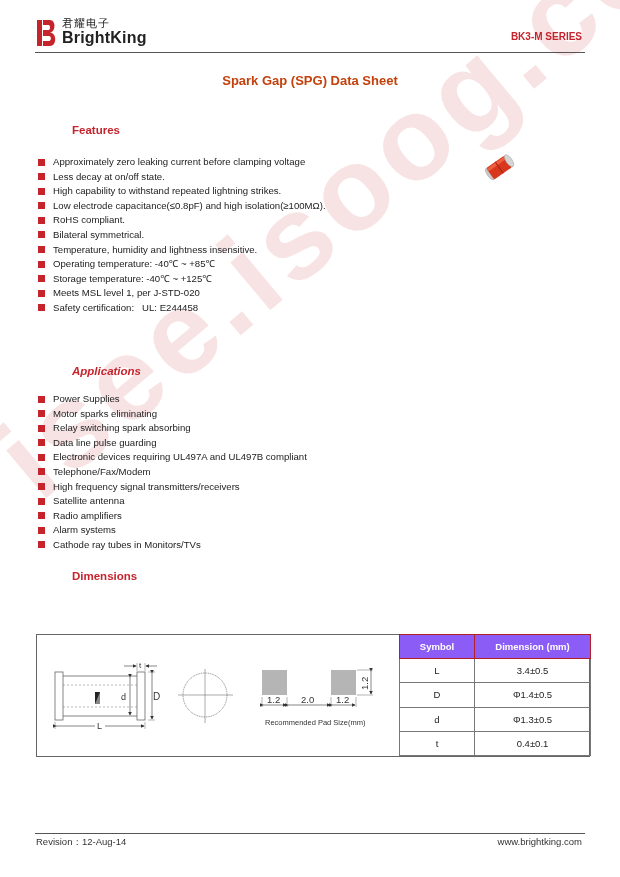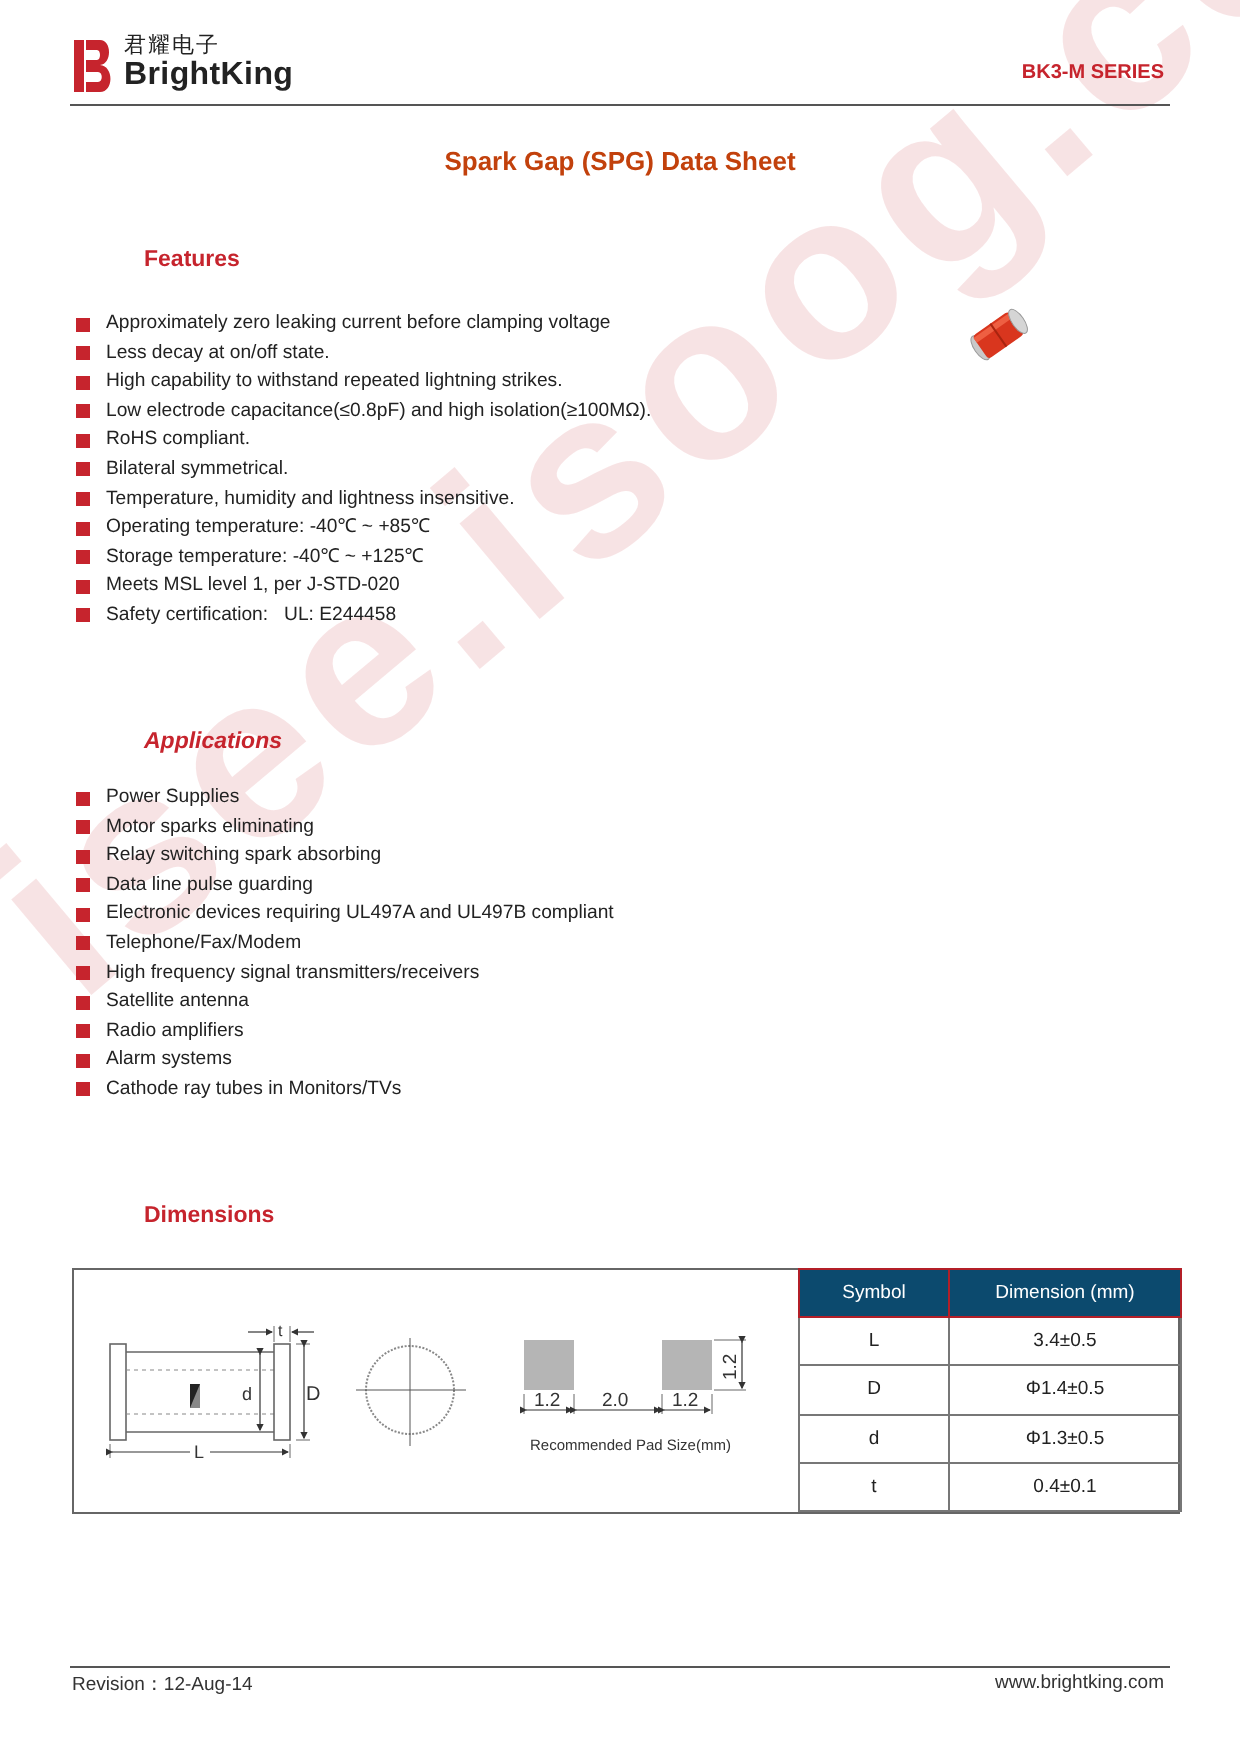--- a/index.html
+++ b/index.html
@@ -21,21 +21,21 @@
   ul.blist { position:absolute; left:38px; margin:0; padding:0; list-style:none; }
   ul.blist li { position:relative; height:14.6px; line-height:14.6px; font-size:9.6px; color:#222; padding-left:15px; white-space:nowrap; }
   ul.blist li .sq { position:absolute; left:0; top:3.5px; width:7px; height:7px; background:#c6242d; }
 
   
   .photo { left:480px; top:147px; width:40px; height:40px; }
 
   
   .dim-box { left:36px; top:634px; width:554px; height:123px; border:1px solid #666; box-sizing:border-box; }
   .dim-table { position:absolute; left:362px; top:-1px; width:192px; border-collapse:collapse; font-size:9.5px; }
-  .dim-table th { background:#0c4a6e; color:#fff; font-weight:normal; height:21px; border:1px solid #b31f28; }
+  .dim-table th { background:#8b5cf6; color:#fff; font-weight:bold; height:21px; border:1px solid #b31f28; }
   .dim-table td { height:21.3px; text-align:center; border:1px solid #777; color:#222; }
   .dim-table .c1 { width:72px; }
 
   .pad-caption { left:264px; top:689px; font-size:7.5px; color:#333; }
 
   
   .footer-rule { left:35px; right:35px; top:833px; height:1px; background:#555; }
   .footer-left { left:36px; top:836px; font-size:9.5px; color:#333; }
   .footer-right { right:38px; top:836px; font-size:9.5px; color:#333;margin-left:19px; }
 
@@ -100,21 +100,21 @@
   <li><span class="sq"></span><span>Data line pulse guarding</span></li>
   <li><span class="sq"></span><span>Electronic devices requiring UL497A and UL497B compliant</span></li>
   <li><span class="sq"></span><span>Telephone/Fax/Modem</span></li>
   <li><span class="sq"></span><span>High frequency signal transmitters/receivers</span></li>
   <li><span class="sq"></span><span>Satellite antenna</span></li>
   <li><span class="sq"></span><span>Radio amplifiers</span></li>
   <li><span class="sq"></span><span>Alarm systems</span></li>
   <li><span class="sq"></span><span>Cathode ray tubes in Monitors/TVs</span></li>
 </ul>
 
-<div class="abs section-title" style="top:602px;">Dimensions</div>
+<div class="abs section-title" style="top:570px;">Dimensions</div>
 
 <div class="abs dim-box">
 
   <svg class="abs" style="left:0;top:0;" width="360" height="121" viewBox="0 0 360 121">
     <defs>
       <marker id="ah" markerWidth="6" markerHeight="6" refX="5" refY="3" orient="auto">
         <path d="M0,0 L6,3 L0,6 Z" fill="#333"></path>
       </marker>
     </defs>
 

